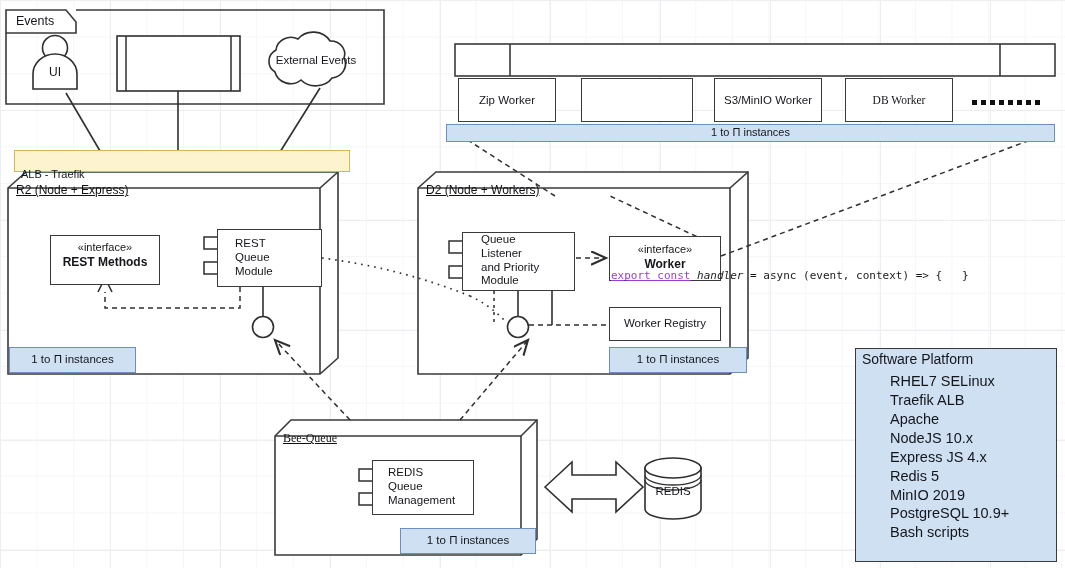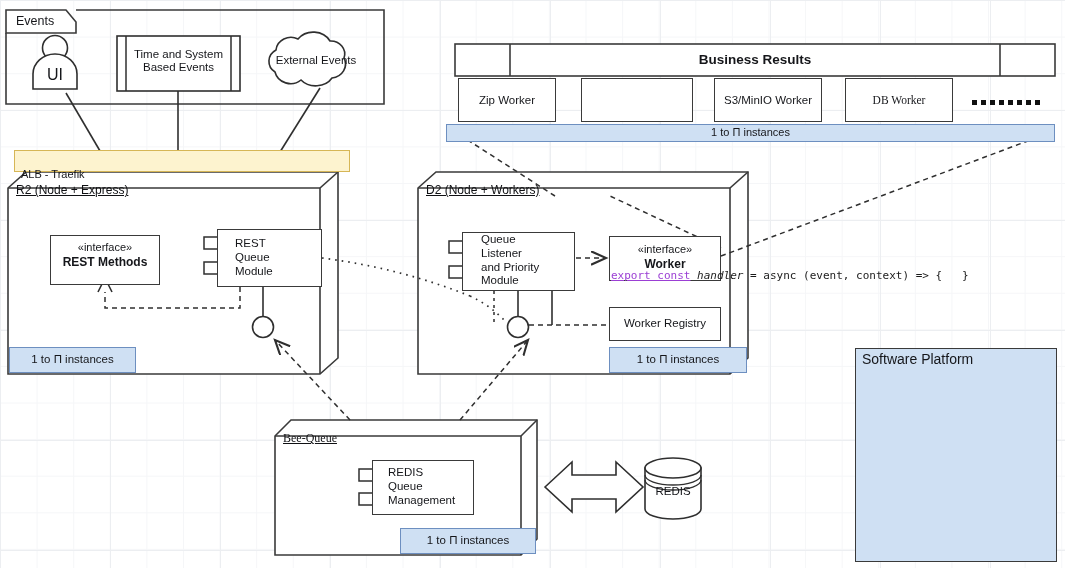--- a/index.html
+++ b/index.html
@@ -45,21 +45,21 @@
     color: #15161a;
     line-height: 1.12;
     white-space: pre;
   }
   #events-tab-label {
     left: 16px; top: 14px;
     font-size: 12.5px;
   }
   #ui-actor-label {
     left: 22px; top: 66px; width: 66px;
-    font-size: 16px; text-align: center;
+    font-size: 12px; text-align: center;
   }
   #time-events-label {
     left: 119px; top: 48px; width: 119px;
     font-size: 11.5px; text-align: center;
   }
   
   #external-events-label {
     left: 262px; top: 54px; width: 108px;
     font-size: 11.5px; text-align: center;
   }
@@ -345,22 +345,20 @@
 
     <g>
       <line x1="721" y1="256" x2="1057" y2="130" stroke="#2f2f2f" stroke-width="1.5" stroke-dasharray="5,4"></line>
       <line x1="555" y1="196" x2="452" y2="130" stroke="#2f2f2f" stroke-width="1.5" stroke-dasharray="5,4"></line>
       <line x1="721" y1="248" x2="610" y2="196" stroke="#2f2f2f" stroke-width="1.5" stroke-dasharray="5,4"></line>
     </g>
   </svg>
 
   <div class="txt" id="events-tab-label">Events</div>
   <div class="txt" id="ui-actor-label">UI</div>
-  <div class="txt" id="time-events-label">Time and System
-Based Events</div>
   <div class="txt" id="external-events-label">External Events</div>
 
   <div class="box" id="alb-bar"></div>
   <div class="txt" id="alb-label" style="z-index:4">ALB - Traefik</div>
 
   <div class="txt node-title" id="r2-title">R2 (Node + Express)</div>
   <div class="box" id="rest-methods-box"></div>
   <div class="txt" id="rest-methods-iface">«interface»</div>
   <div class="txt" id="rest-methods-name">REST Methods</div>
   <div class="box" id="rest-queue-box"></div>
@@ -387,21 +385,20 @@
 
   <div class="txt node-title" id="bq-title">Bee-Queue</div>
   <div class="box" id="redis-queue-box"></div>
   <div class="txt" id="redis-queue-label">REDIS
 Queue
 Management</div>
   <div class="box" id="bq-badge"></div>
   <div class="txt" id="bq-badge-label">1 to П instances</div>
   <div class="txt" id="redis-db-label">REDIS</div>
 
-  <div class="txt" id="br-header-title">Business Results</div>
 
   <div class="worker-box" style="left:458px;width:98px;"></div>
   <div class="txt worker-label" style="left:458px;width:98px;">Zip Worker</div>
 
   <div class="worker-box" style="left:581px;width:112px;"></div>
   <div class="txt worker-label" style="left:581px;width:112px;margin-top:36px;">Email Worker</div>
 
   <div class="worker-box" style="left:714px;width:108px;"></div>
   <div class="txt worker-label" style="left:714px;width:108px;">S3/MinIO Worker</div>
 
@@ -417,14 +414,25 @@
       <i></i>
       <i></i>
       <i></i>
   </div>
 
   <div class="box" id="br-badge"></div>
   <div class="txt" id="br-badge-label">1 to П instances</div>
 
   <div class="box" id="sw-panel"></div>
   <div class="txt" id="sw-title">Software Platform</div>
+  <div id="sw-list">
+    <div>RHEL7 SELinux</div>
+    <div>Traefik ALB</div>
+    <div>Apache</div>
+    <div>NodeJS 10.x</div>
+    <div>Express JS 4.x</div>
+    <div>Redis 5</div>
+    <div>MinIO 2019</div>
+    <div>PostgreSQL 10.9+</div>
+    <div>Bash scripts</div>
+  </div>
 
 </div>
 
 </body></html>

